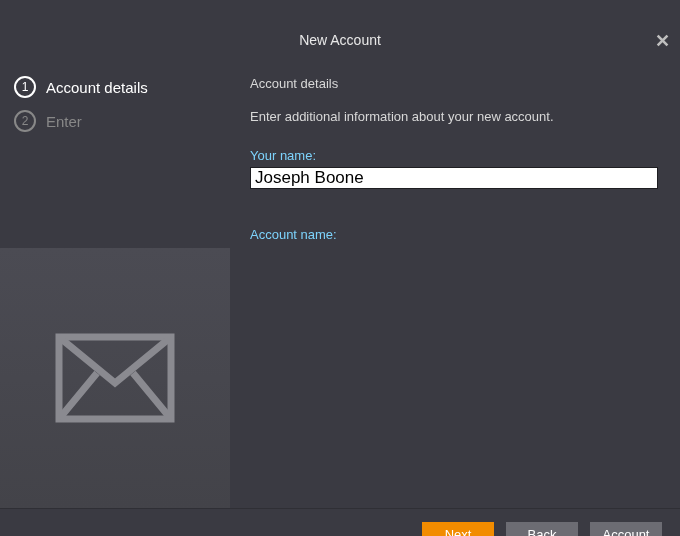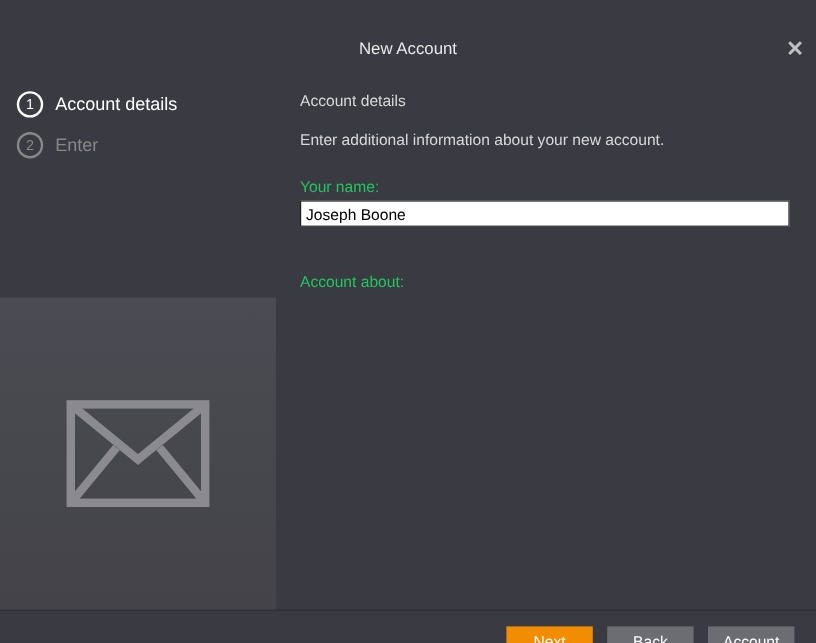--- a/index.html
+++ b/index.html
@@ -62,28 +62,28 @@
     background: linear-gradient(to bottom, #4b4b53 0%, #434349 100%);
     display: flex; align-items: center; justify-content: center;
   }
 
   .main {
     flex: 1;
     padding: 18px 20px 0 20px;
   }
   .heading { font-size: 13px; color: #d8d8d8; margin-bottom: 18px; }
   .instr { font-size: 13px; color: #d8d8d8; margin-bottom: 12px; }
-  .field-label { font-size: 13px; color: #22c55e; margin-bottom: 4px; margin-top: 24px; }
+  .field-label { font-size: 13px; color: #7dd3fc; margin-bottom: 4px; margin-top: 24px; }
   .text-input {
     width: 408px;
     height: 22px;
     background: #fff;
     border: 1px solid #1e1e22;
     padding: 2px 4px;
-    font-size: 13px;
+    font-size: 17px;
     color: #000;
     outline: none;
     margin-bottom: 14px;
     font-family: inherit;
   }
 
   .footer {
     height: 52px;
     border-top: 1px solid #2f2f35;
     display: flex;
@@ -133,21 +133,21 @@
     </div>
   </div>
 
   <div class="main">
     <div class="heading">Account details</div>
     <div class="instr">Enter additional information about your new account.</div>
 
     <div class="field-label">Your name:</div>
     <input type="text" class="text-input" value="Joseph Boone" style="">
 
-    <div class="field-label">Account about:</div>
+    <div class="field-label">Account name:</div>
   </div>
 </div>
 
 <div class="footer">
   <button class="btn btn-primary">Next</button>
   <button class="btn btn-gray">Back</button>
   <button class="btn btn-gray">Account</button>
 </div>
 
 </body></html>

